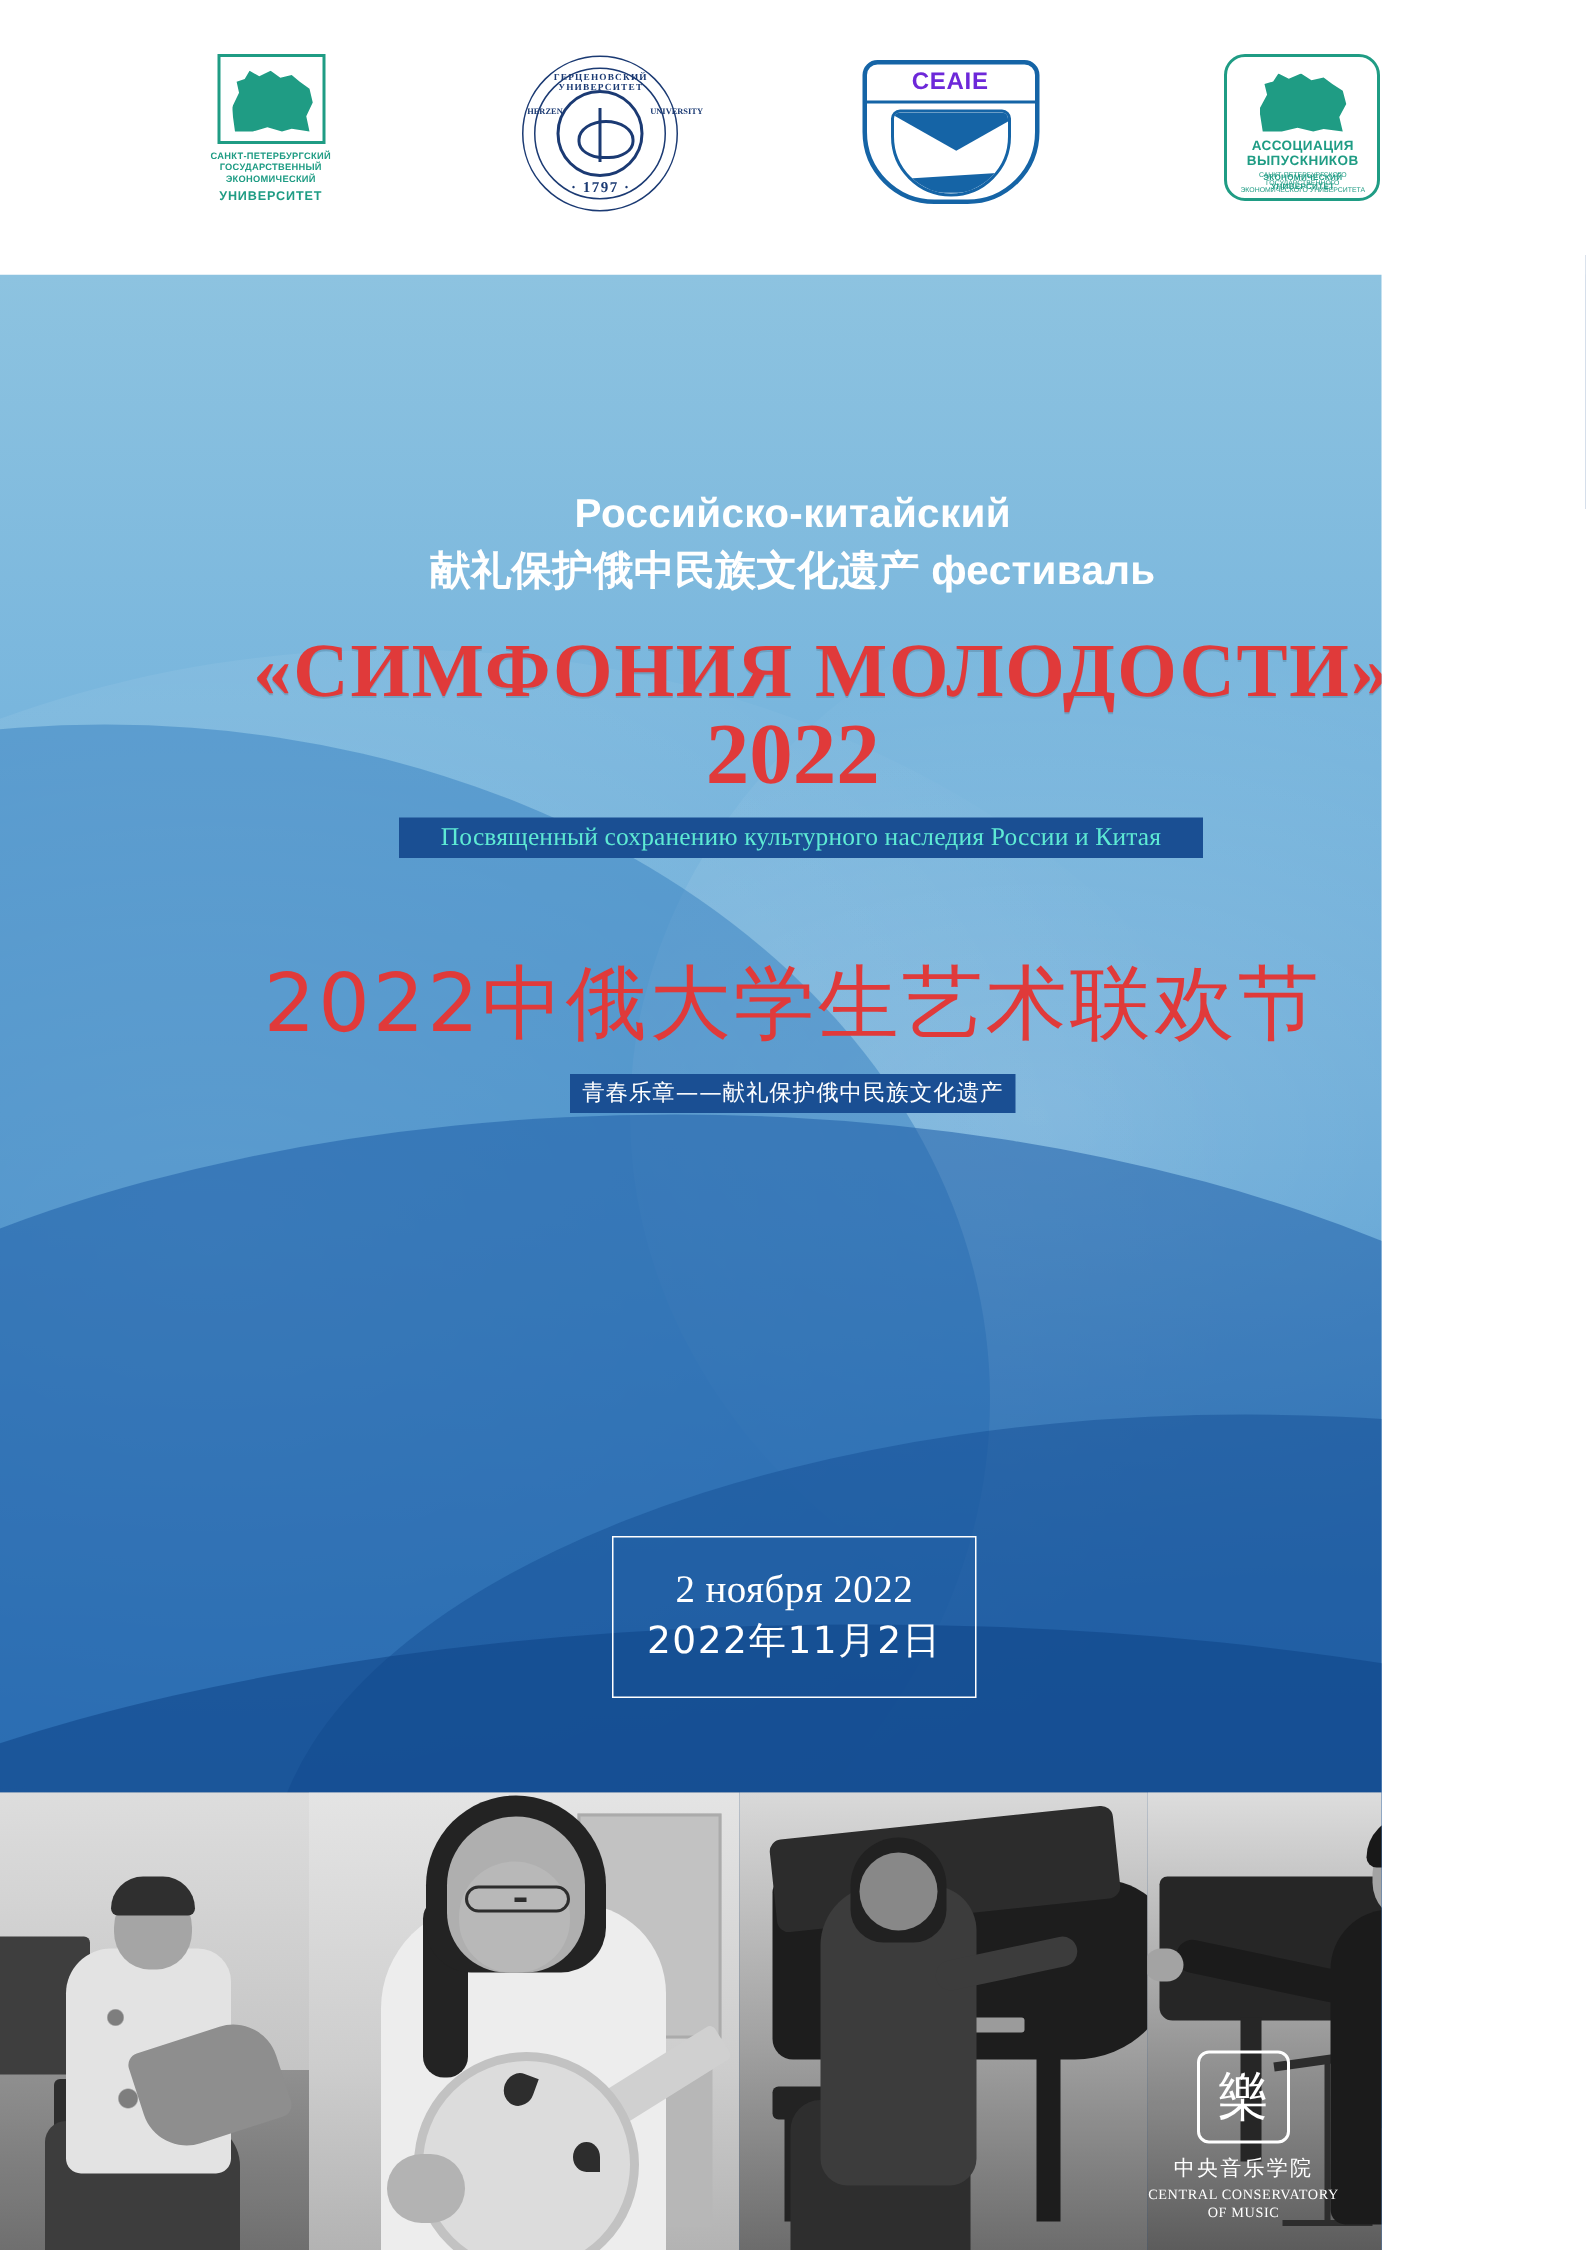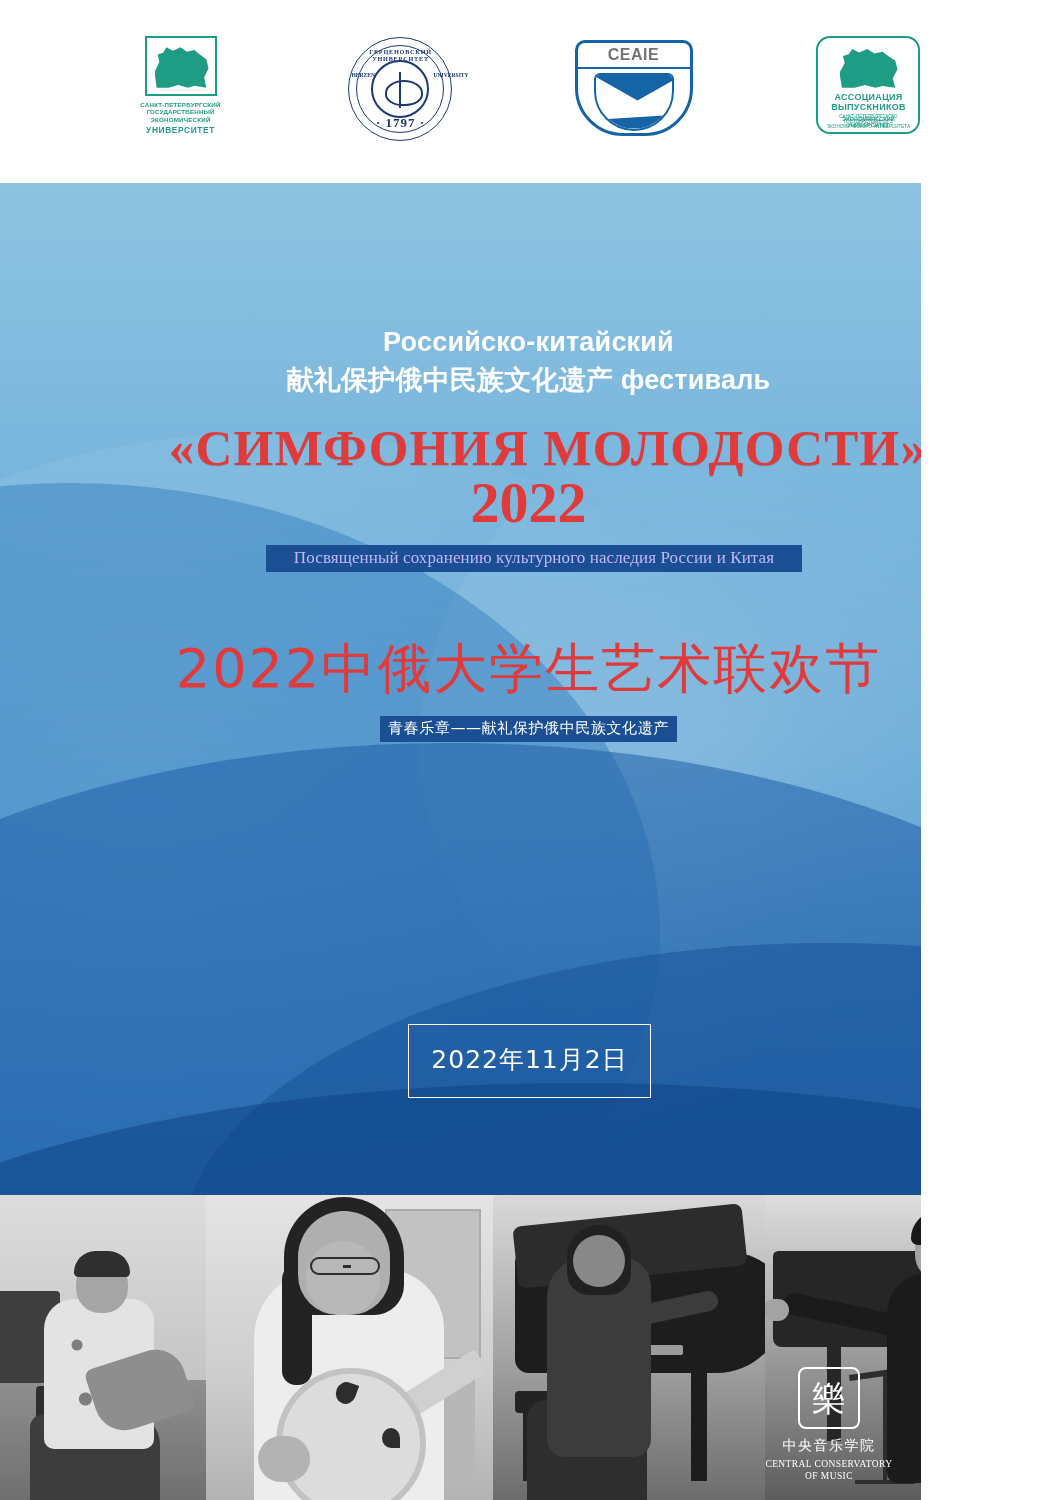--- a/index.html
+++ b/index.html
@@ -102,21 +102,21 @@
     position: absolute;
     left: 0; width: 104px;
     text-align: center;
     color: #1b3a73;
     font-family: "Liberation Serif", serif;
     font-size: 6.2px;
     font-weight: bold;
     letter-spacing: .8px;
   }
   .logo2 .curvetop { top: 10px; }
-  .logo2 .curvebot { bottom: 9px; font-size: 13px; letter-spacing: 1px; }
+  .logo2 .curvebot { bottom: 9px; font-size: 10px; letter-spacing: 1px; }
   .logo2 .side-l, .logo2 .side-r {
     position: absolute;
     top: 34px;
     color: #1b3a73;
     font-family: "Liberation Serif", serif;
     font-size: 5.6px;
     font-weight: bold;
     line-height: 6px;
     width: 14px;
     text-align: center;
@@ -131,21 +131,21 @@
     width: 118px; height: 96px;
     border: 3px solid #1564a6;
     border-radius: 10px 10px 48px 48px;
     background: #ffffff;
     overflow: hidden;
   }
   .logo3 .cap {
     position: absolute; left: 0; top: 0;
     width: 112px; height: 26px;
     display: flex; align-items: center; justify-content: center;
-    color: #737373;
+    color: #6d28d9;
     font-weight: bold;
     font-size: 16px;
     letter-spacing: .5px;
     border-bottom: 2px solid #1564a6;
   }
   .logo3 .ball {
     position: absolute;
     left: 16px; top: 30px;
     width: 80px; height: 58px;
     border: 2px solid #1564a6;
@@ -299,21 +299,21 @@
     font-weight: bold;
     line-height: 52px;
   }
   .ru-sub-wrap {
     margin-top: 16px;
     display: flex;
     justify-content: center;
   }
   .ru-sub {
     background: #1a4f93;
-    color: #c4b5fd;
+    color: #5eead4;
     font-family: "Liberation Serif", serif;
     font-size: 17px;
     padding: 3px 28px 4px;
     letter-spacing: .1px;
     white-space: nowrap;
     margin-left: 11px;
   }
   .cn-main {
     margin-top: 66px;
     color: #e03a3a;
@@ -542,20 +542,21 @@
       <div class="ru-sub-wrap">
         <div class="ru-sub">Посвященный сохранению культурного наследия России и Китая</div>
       </div>
       <div class="cn-main">2022中俄大学生艺术联欢节</div>
       <div class="cn-sub-wrap">
         <div class="cn-sub">青春乐章——献礼保护俄中民族文化遗产</div>
       </div>
     </div>
 
     <div class="date-box">
+      <div class="date-ru">2 ноября 2022</div>
       <div class="date-cn">2022年11月2日</div>
     </div>
 
     <div class="photos">
 
       <div class="photo p1">
         <div class="wall"></div>
         <div class="floor"></div>
         <div class="pianoL"></div>
         <div class="chair"></div>

